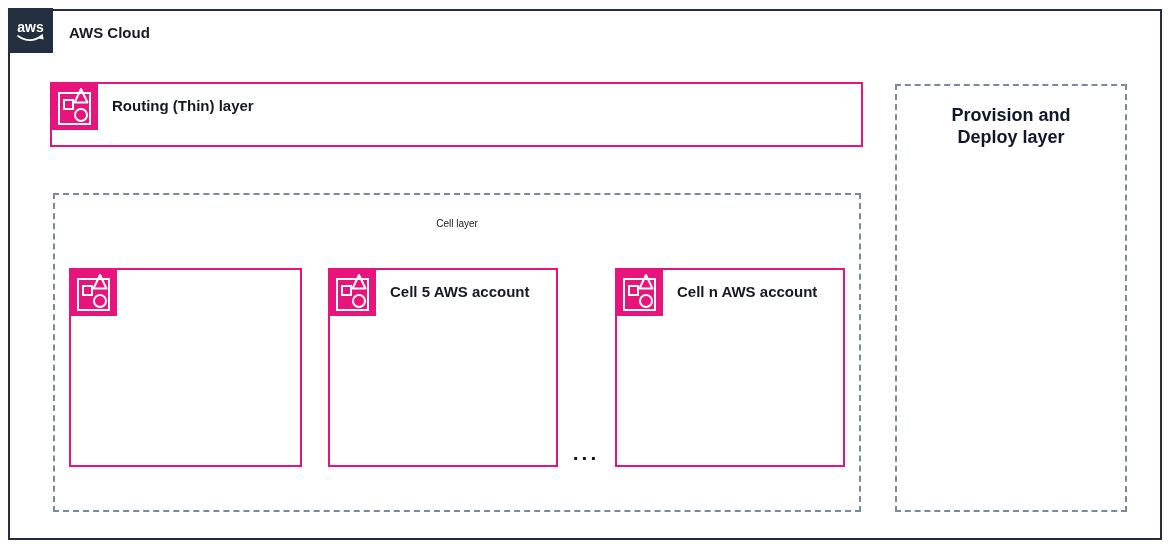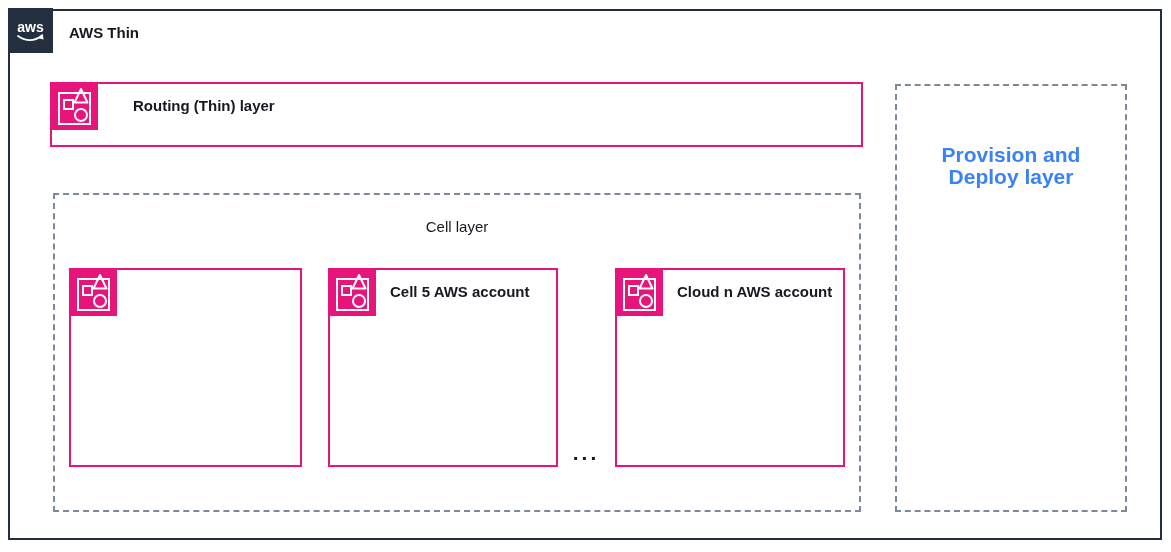--- a/index.html
+++ b/index.html
@@ -43,40 +43,40 @@
     background: #ffffff;
   }
   .icon-square {
     position: absolute;
     width: 48px; height: 48px;
     background: #e7157b;
   }
   .icon-routing { left: 50px; top: 82px; }
   .routing-label {
     position: absolute;
-    left: 133px; top: 82px;
+    left: 112px; top: 82px;
     height: 48px;
     line-height: 48px;
     font-size: 15px;
     font-weight: bold;
     text-align: right;
   }
   .cell-layer-box {
     position: absolute;
     left: 53px; top: 193px;
     width: 808px; height: 319px;
     border: 2px dashed #7d8998;
     background: #ffffff;
   }
   .cell-layer-label {
     position: absolute;
     left: 53px; top: 218px;
     width: 808px;
     text-align: center;
-    font-size: 15px;
+    font-size: 10px;
     font-weight: normal;
     color: #16191f;
   }
   .cell-box {
     position: absolute;
     top: 268px;
     height: 199px;
     border: 2px solid #e7157b;
     background: #ffffff;
   }
@@ -114,42 +114,41 @@
     width: 232px; height: 428px;
     border: 2px dashed #7d8998;
     background: #ffffff;
   }
   .provision-label {
     position: absolute;
     left: 895px; top: 104px;
     width: 232px;
     padding: 0 34px;
     text-align: center;
-    font-size: 21px;
+    font-size: 18px;
     font-weight: bold;
     line-height: 22px;
-    color: #3b82f6;
-    margin-top: 40px;
+    color: #0f172a;
   }
 </style>
 </head>
 <body>
 
 <div class="canvas">
 
   <div class="outer-border"></div>
 
   <div class="aws-logo">
     <svg width="45" height="45" viewBox="0 0 45 45">
       <text x="22.5" y="24" text-anchor="middle" fill="#ffffff" font-family="Liberation Sans, sans-serif" font-size="14" font-weight="bold">aws</text>
       <path d="M10 28 Q22.5 36.5 34 27.5" stroke="#ffffff" stroke-width="1.8" fill="none" stroke-linecap="round"></path>
       <path d="M34.6 25.8 L35.6 31.4 L30.2 30.2 Z" fill="#ffffff"></path>
     </svg>
   </div>
-  <div class="cloud-title">AWS Thin</div>
+  <div class="cloud-title">AWS Cloud</div>
 
   <div class="routing-box"></div>
   <div class="icon-square icon-routing">
     <svg width="48" height="48" viewBox="0 0 48 48">
       <rect x="9" y="11" width="31" height="31" fill="none" stroke="#ffffff" stroke-width="2"></rect>
       <rect x="14" y="18" width="9" height="9" fill="none" stroke="#ffffff" stroke-width="2"></rect>
       <path d="M31 7 L37.5 20.5 L24.5 20.5 Z" fill="none" stroke="#ffffff" stroke-width="2" stroke-linejoin="round"></path>
       <circle cx="31" cy="33" r="6" fill="none" stroke="#ffffff" stroke-width="2"></circle>
     </svg>
   </div>
@@ -183,18 +182,18 @@
 
   <div class="cell-box cell-n"></div>
   <div class="icon-square icon-cell-n">
     <svg width="48" height="48" viewBox="0 0 48 48">
       <rect x="9" y="11" width="31" height="31" fill="none" stroke="#ffffff" stroke-width="2"></rect>
       <rect x="14" y="18" width="9" height="9" fill="none" stroke="#ffffff" stroke-width="2"></rect>
       <path d="M31 7 L37.5 20.5 L24.5 20.5 Z" fill="none" stroke="#ffffff" stroke-width="2" stroke-linejoin="round"></path>
       <circle cx="31" cy="33" r="6" fill="none" stroke="#ffffff" stroke-width="2"></circle>
     </svg>
   </div>
-  <div class="cell-label cell-label-n">Cloud n AWS account</div>
+  <div class="cell-label cell-label-n">Cell n AWS account</div>
 
   <div class="provision-box"></div>
   <div class="provision-label">Provision and Deploy layer</div>
 
 </div>
 
 </body></html>

